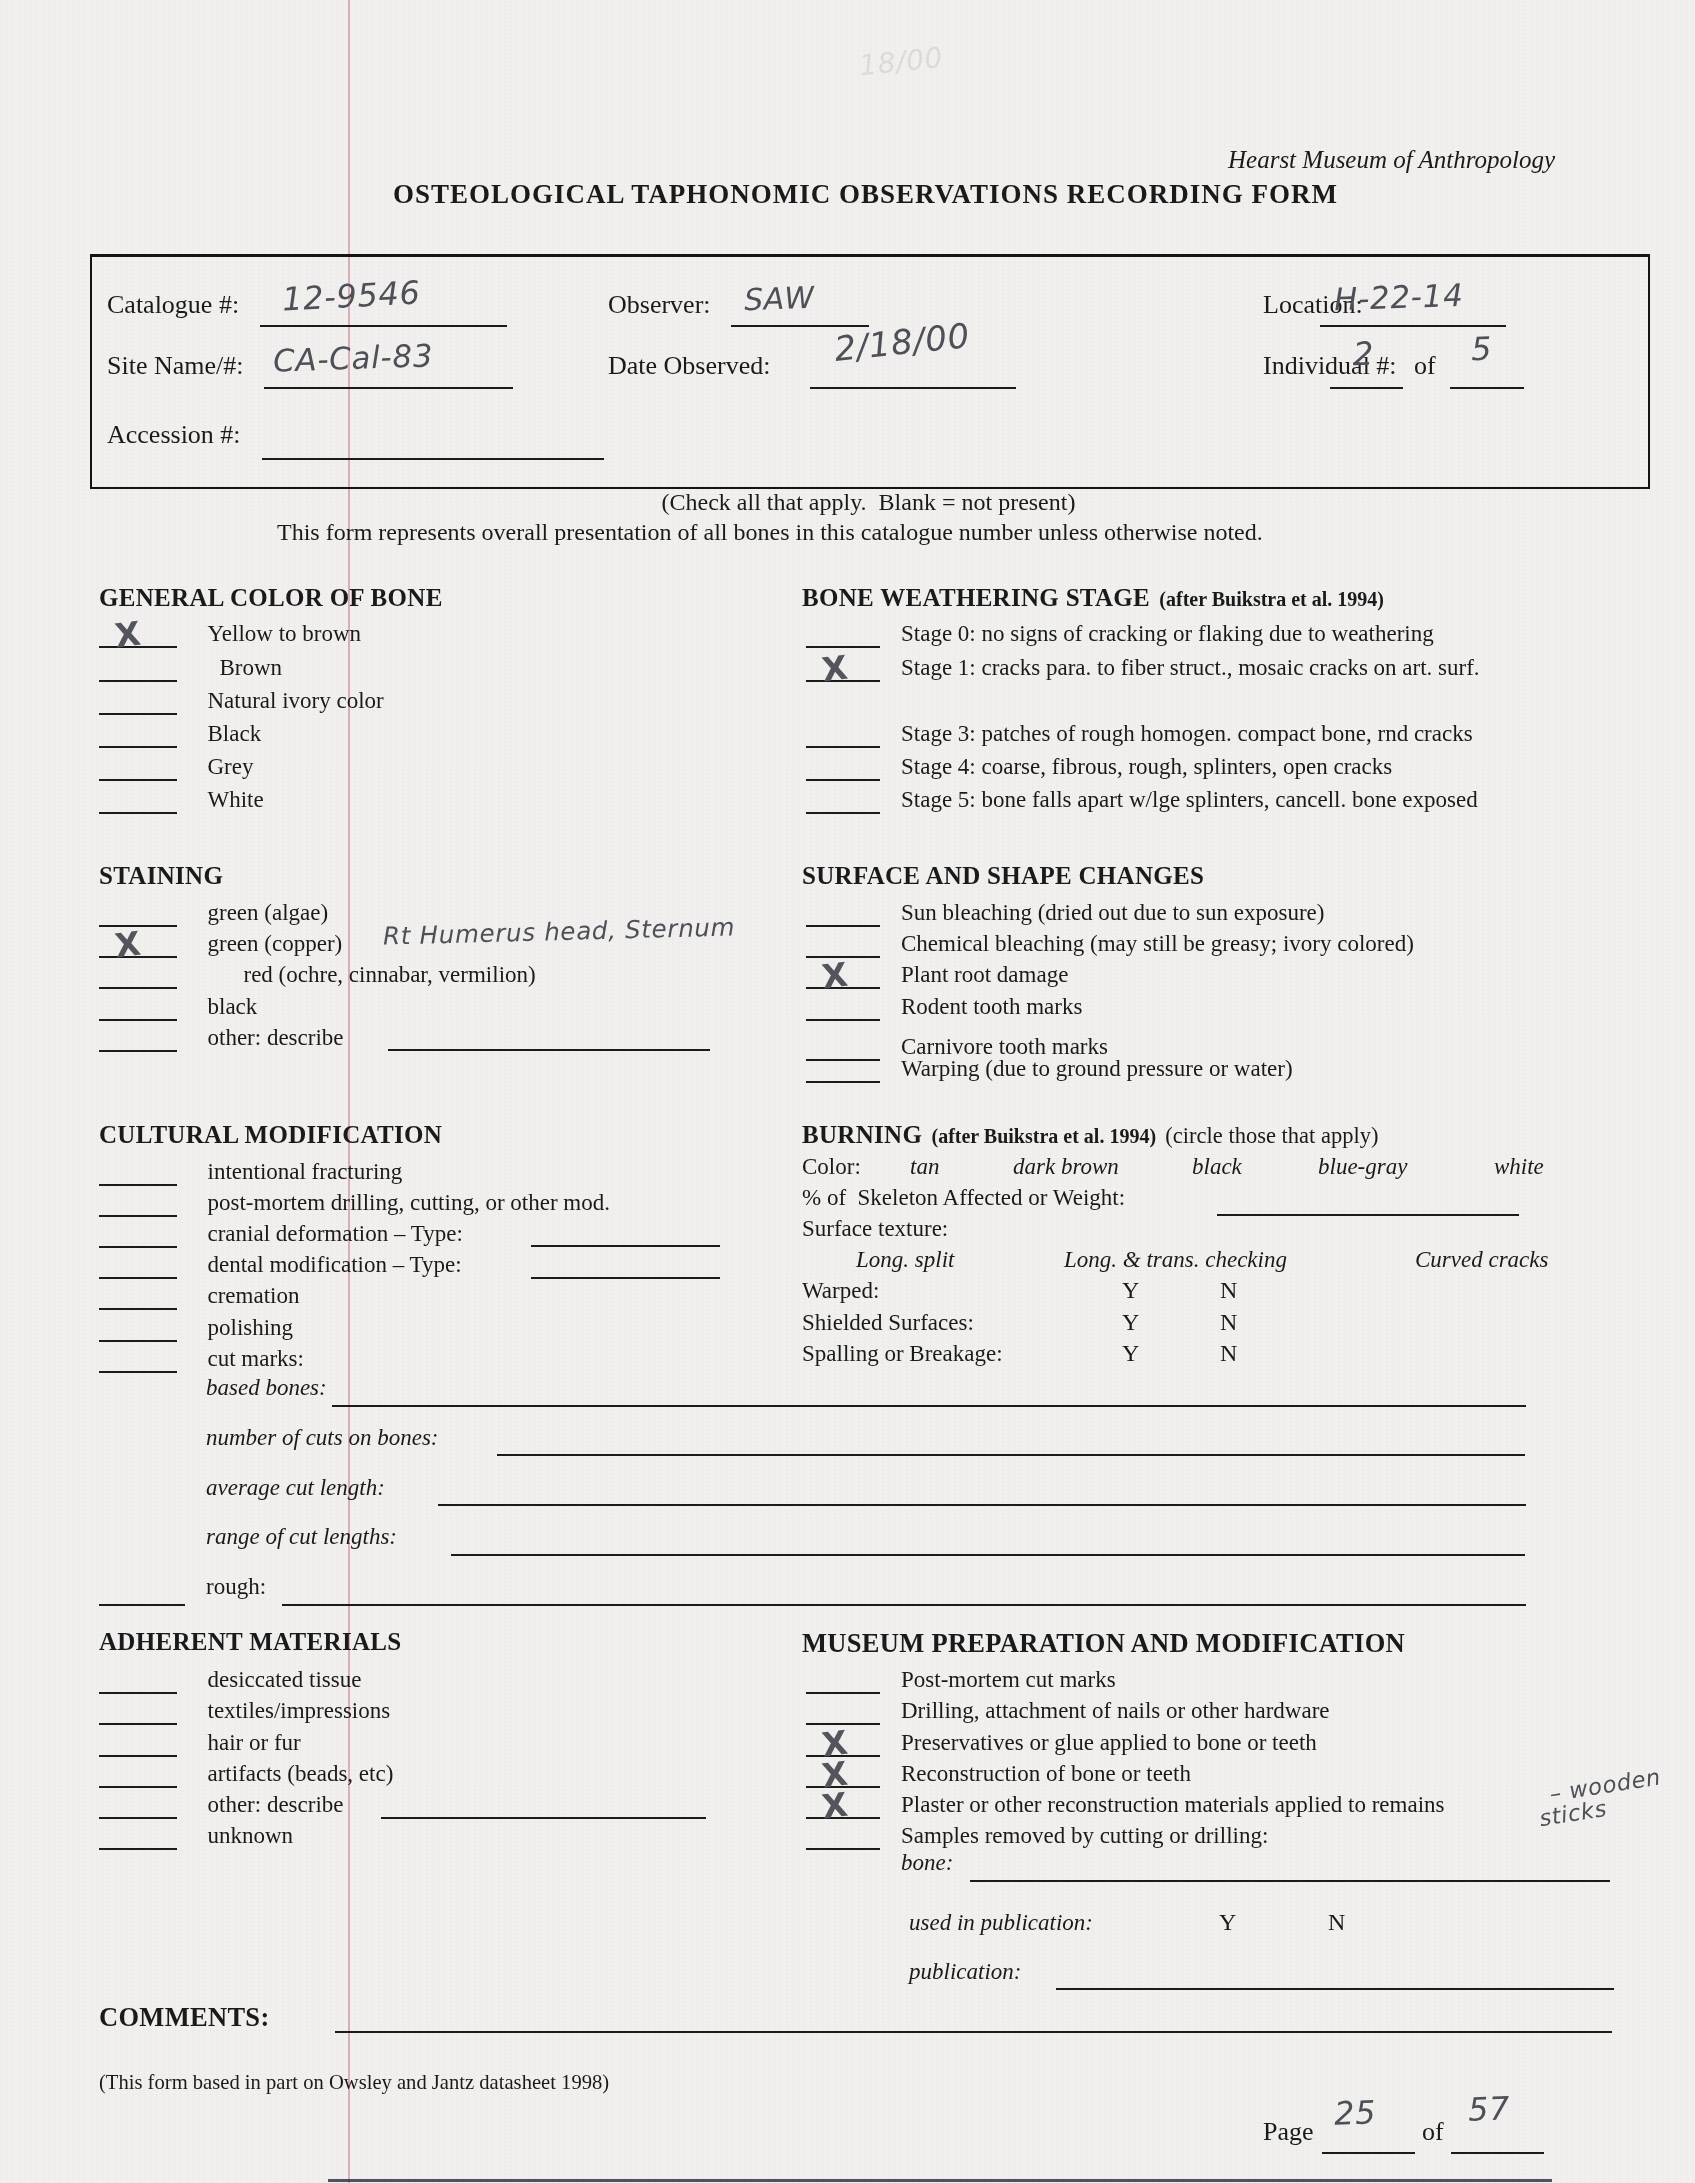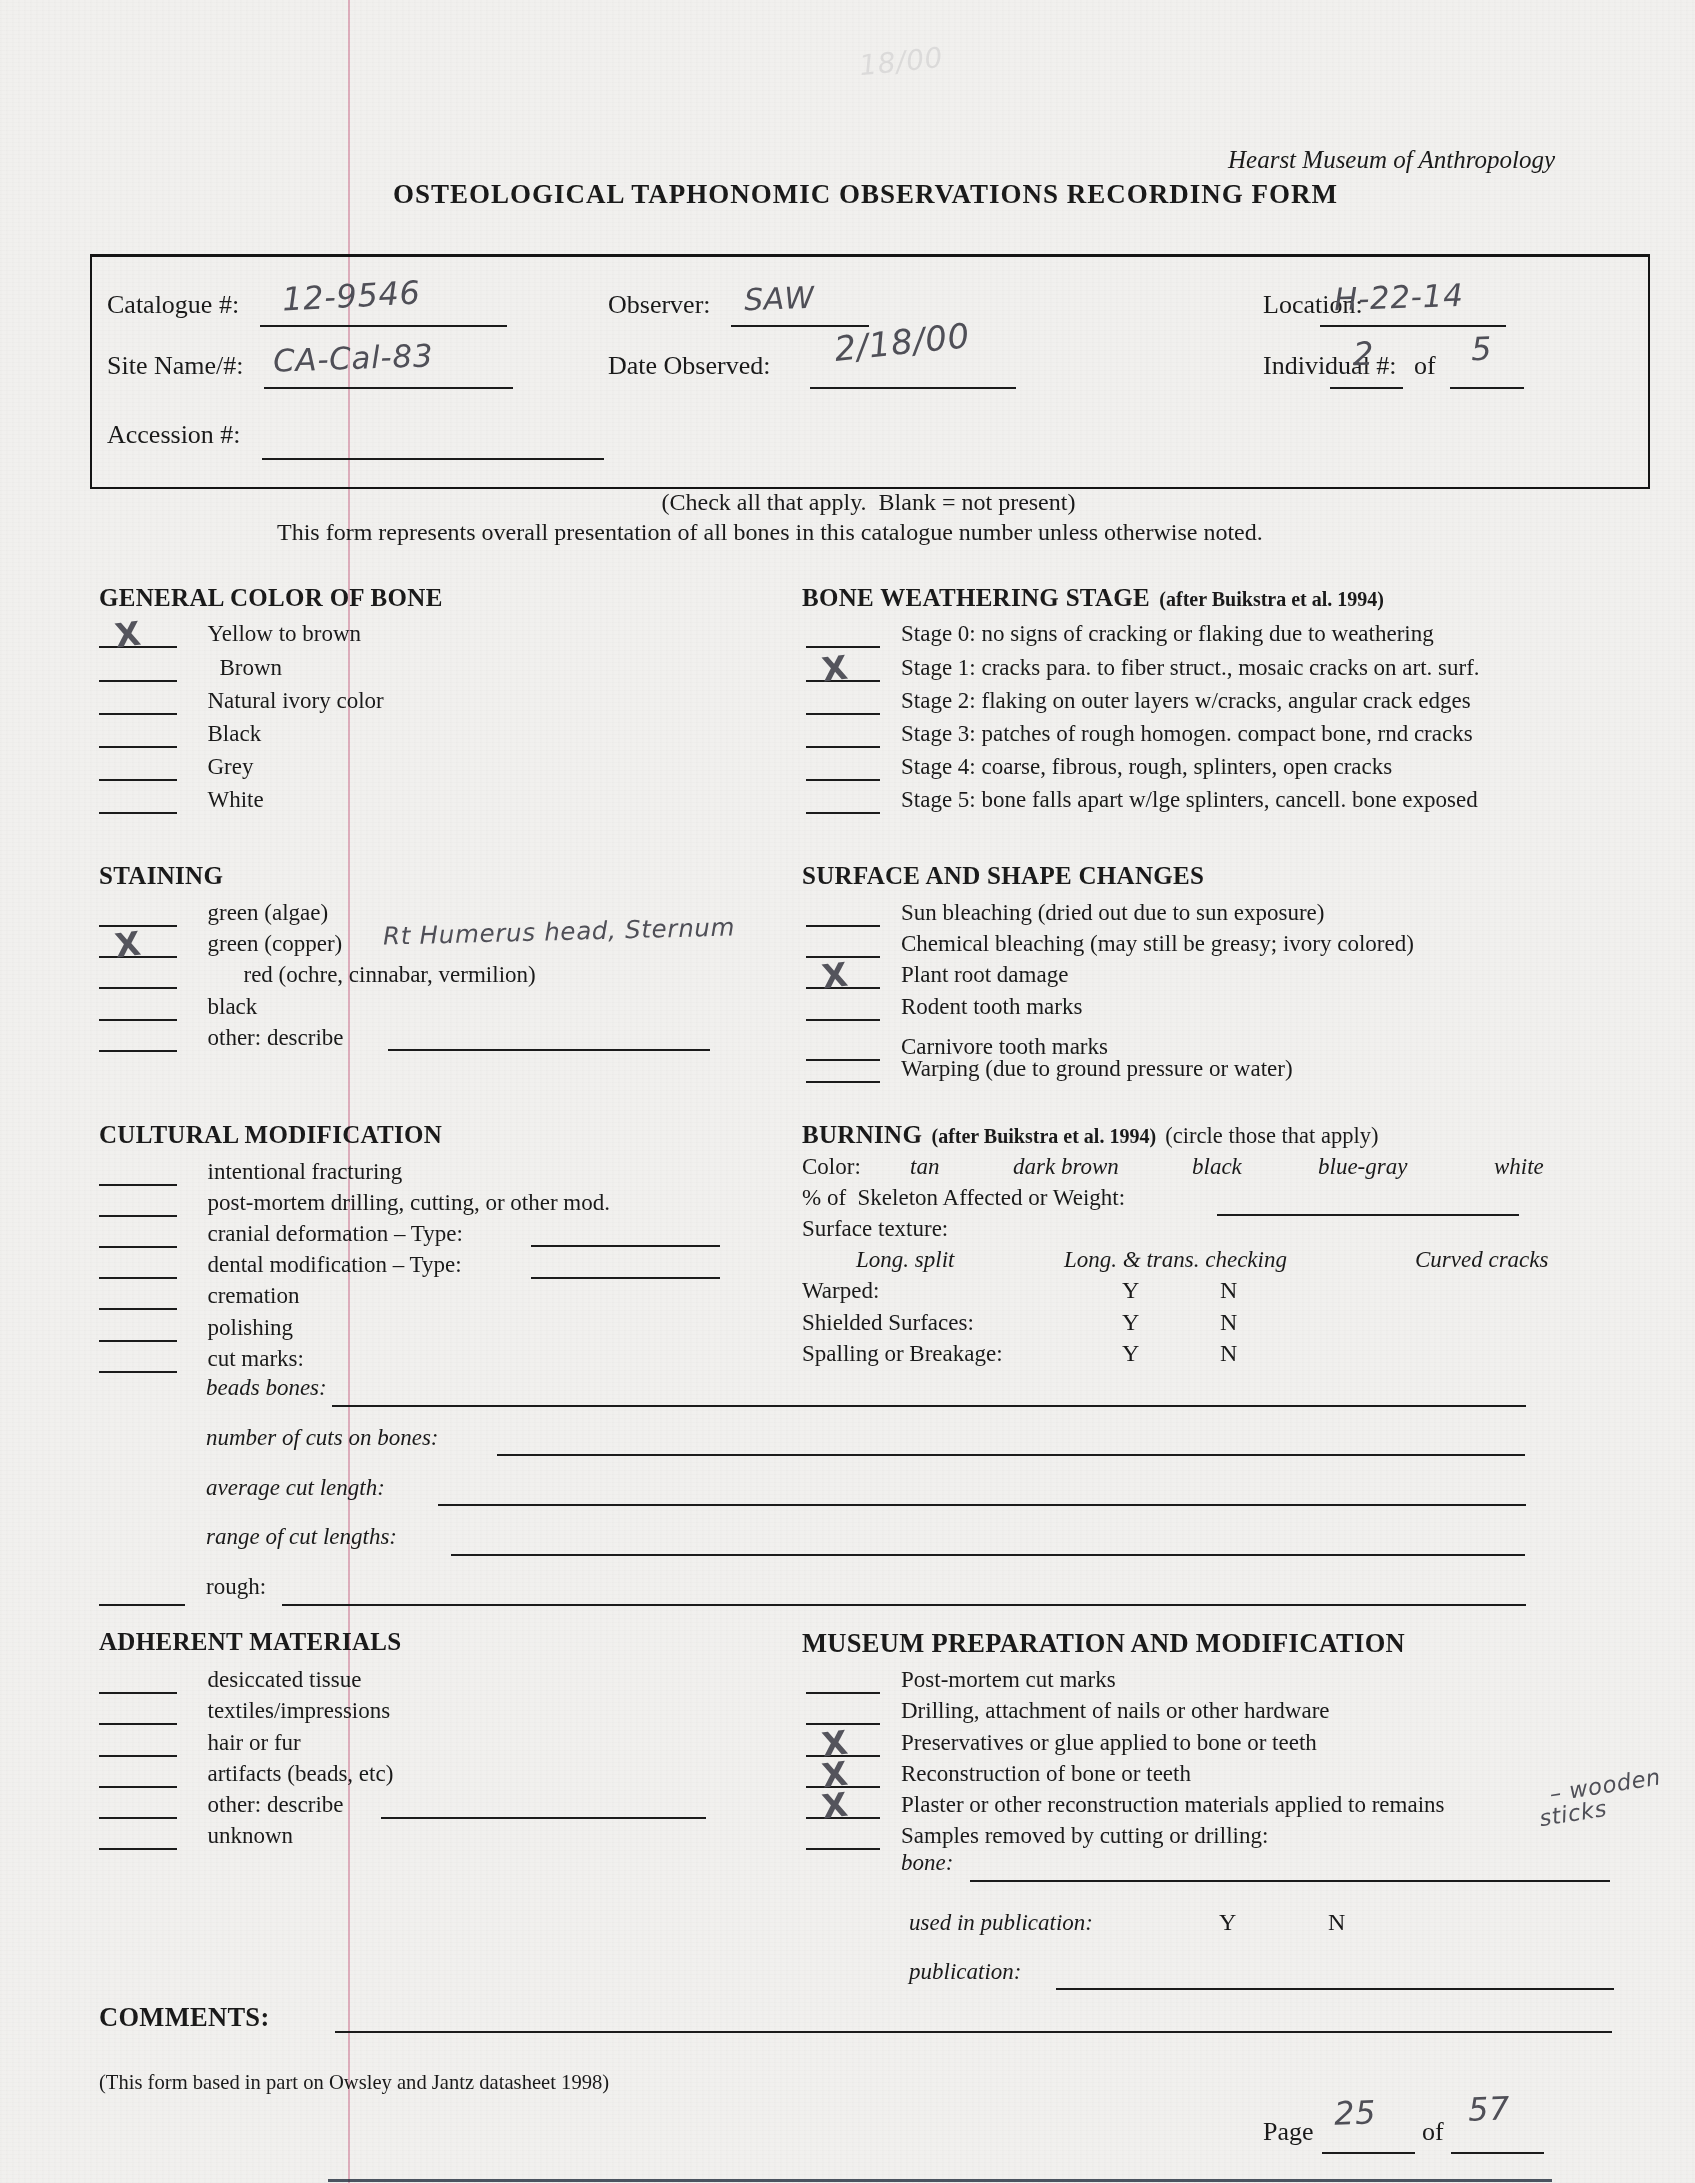--- a/index.html
+++ b/index.html
@@ -128,26 +128,20 @@
         <span class="hx"></span>
       </span>
       <span class="lbl">Stage 0: no signs of cracking or flaking due to weathering</span>
     </div>
   <div class="row" style="left:806px;top:649px;">
       <span class="cb r">
         <span class="hx">X</span>
       </span>
       <span class="lbl">Stage 1: cracks para. to fiber struct., mosaic cracks on art. surf.</span>
     </div>
-  <div class="row" style="left:806px;top:682px;">
-      <span class="cb r">
-        <span class="hx"></span>
-      </span>
-      <span class="lbl">Stage 2: flaking on outer layers w/cracks, angular crack edges</span>
-    </div>
   <div class="row" style="left:806px;top:715px;">
       <span class="cb r">
         <span class="hx"></span>
       </span>
       <span class="lbl">Stage 3: patches of rough homogen. compact bone, rnd cracks</span>
     </div>
   <div class="row" style="left:806px;top:748px;">
       <span class="cb r">
         <span class="hx"></span>
       </span>
@@ -271,21 +265,21 @@
       </span>
       <span class="lbl">polishing</span>
     </div>
   <div class="row" style="left:99px;top:1340px;">
       <span class="cb">
         <span class="hx"></span>
       </span>
       <span class="lbl">cut marks:</span>
     </div>
 
-  <div class="abs lbl i" style="left:206px;top:1374px;">beads bones:</div>
+  <div class="abs lbl i" style="left:206px;top:1374px;">based bones:</div>
   <div class="line" style="left:332px;top:1405px;width:1194px;"></div>
   <div class="abs lbl i" style="left:206px;top:1424px;">number of cuts on bones:</div>
   <div class="line" style="left:497px;top:1454px;width:1028px;"></div>
   <div class="abs lbl i" style="left:206px;top:1474px;">average cut length:</div>
   <div class="line" style="left:438px;top:1504px;width:1088px;"></div>
   <div class="abs lbl i" style="left:206px;top:1523px;">range of cut lengths:</div>
   <div class="line" style="left:451px;top:1554px;width:1074px;"></div>
   <div class="line" style="left:99px;top:1604px;width:86px;"></div>
   <div class="abs lbl" style="left:206px;top:1573px;">rough:</div>
   <div class="line" style="left:282px;top:1604px;width:1244px;"></div>

